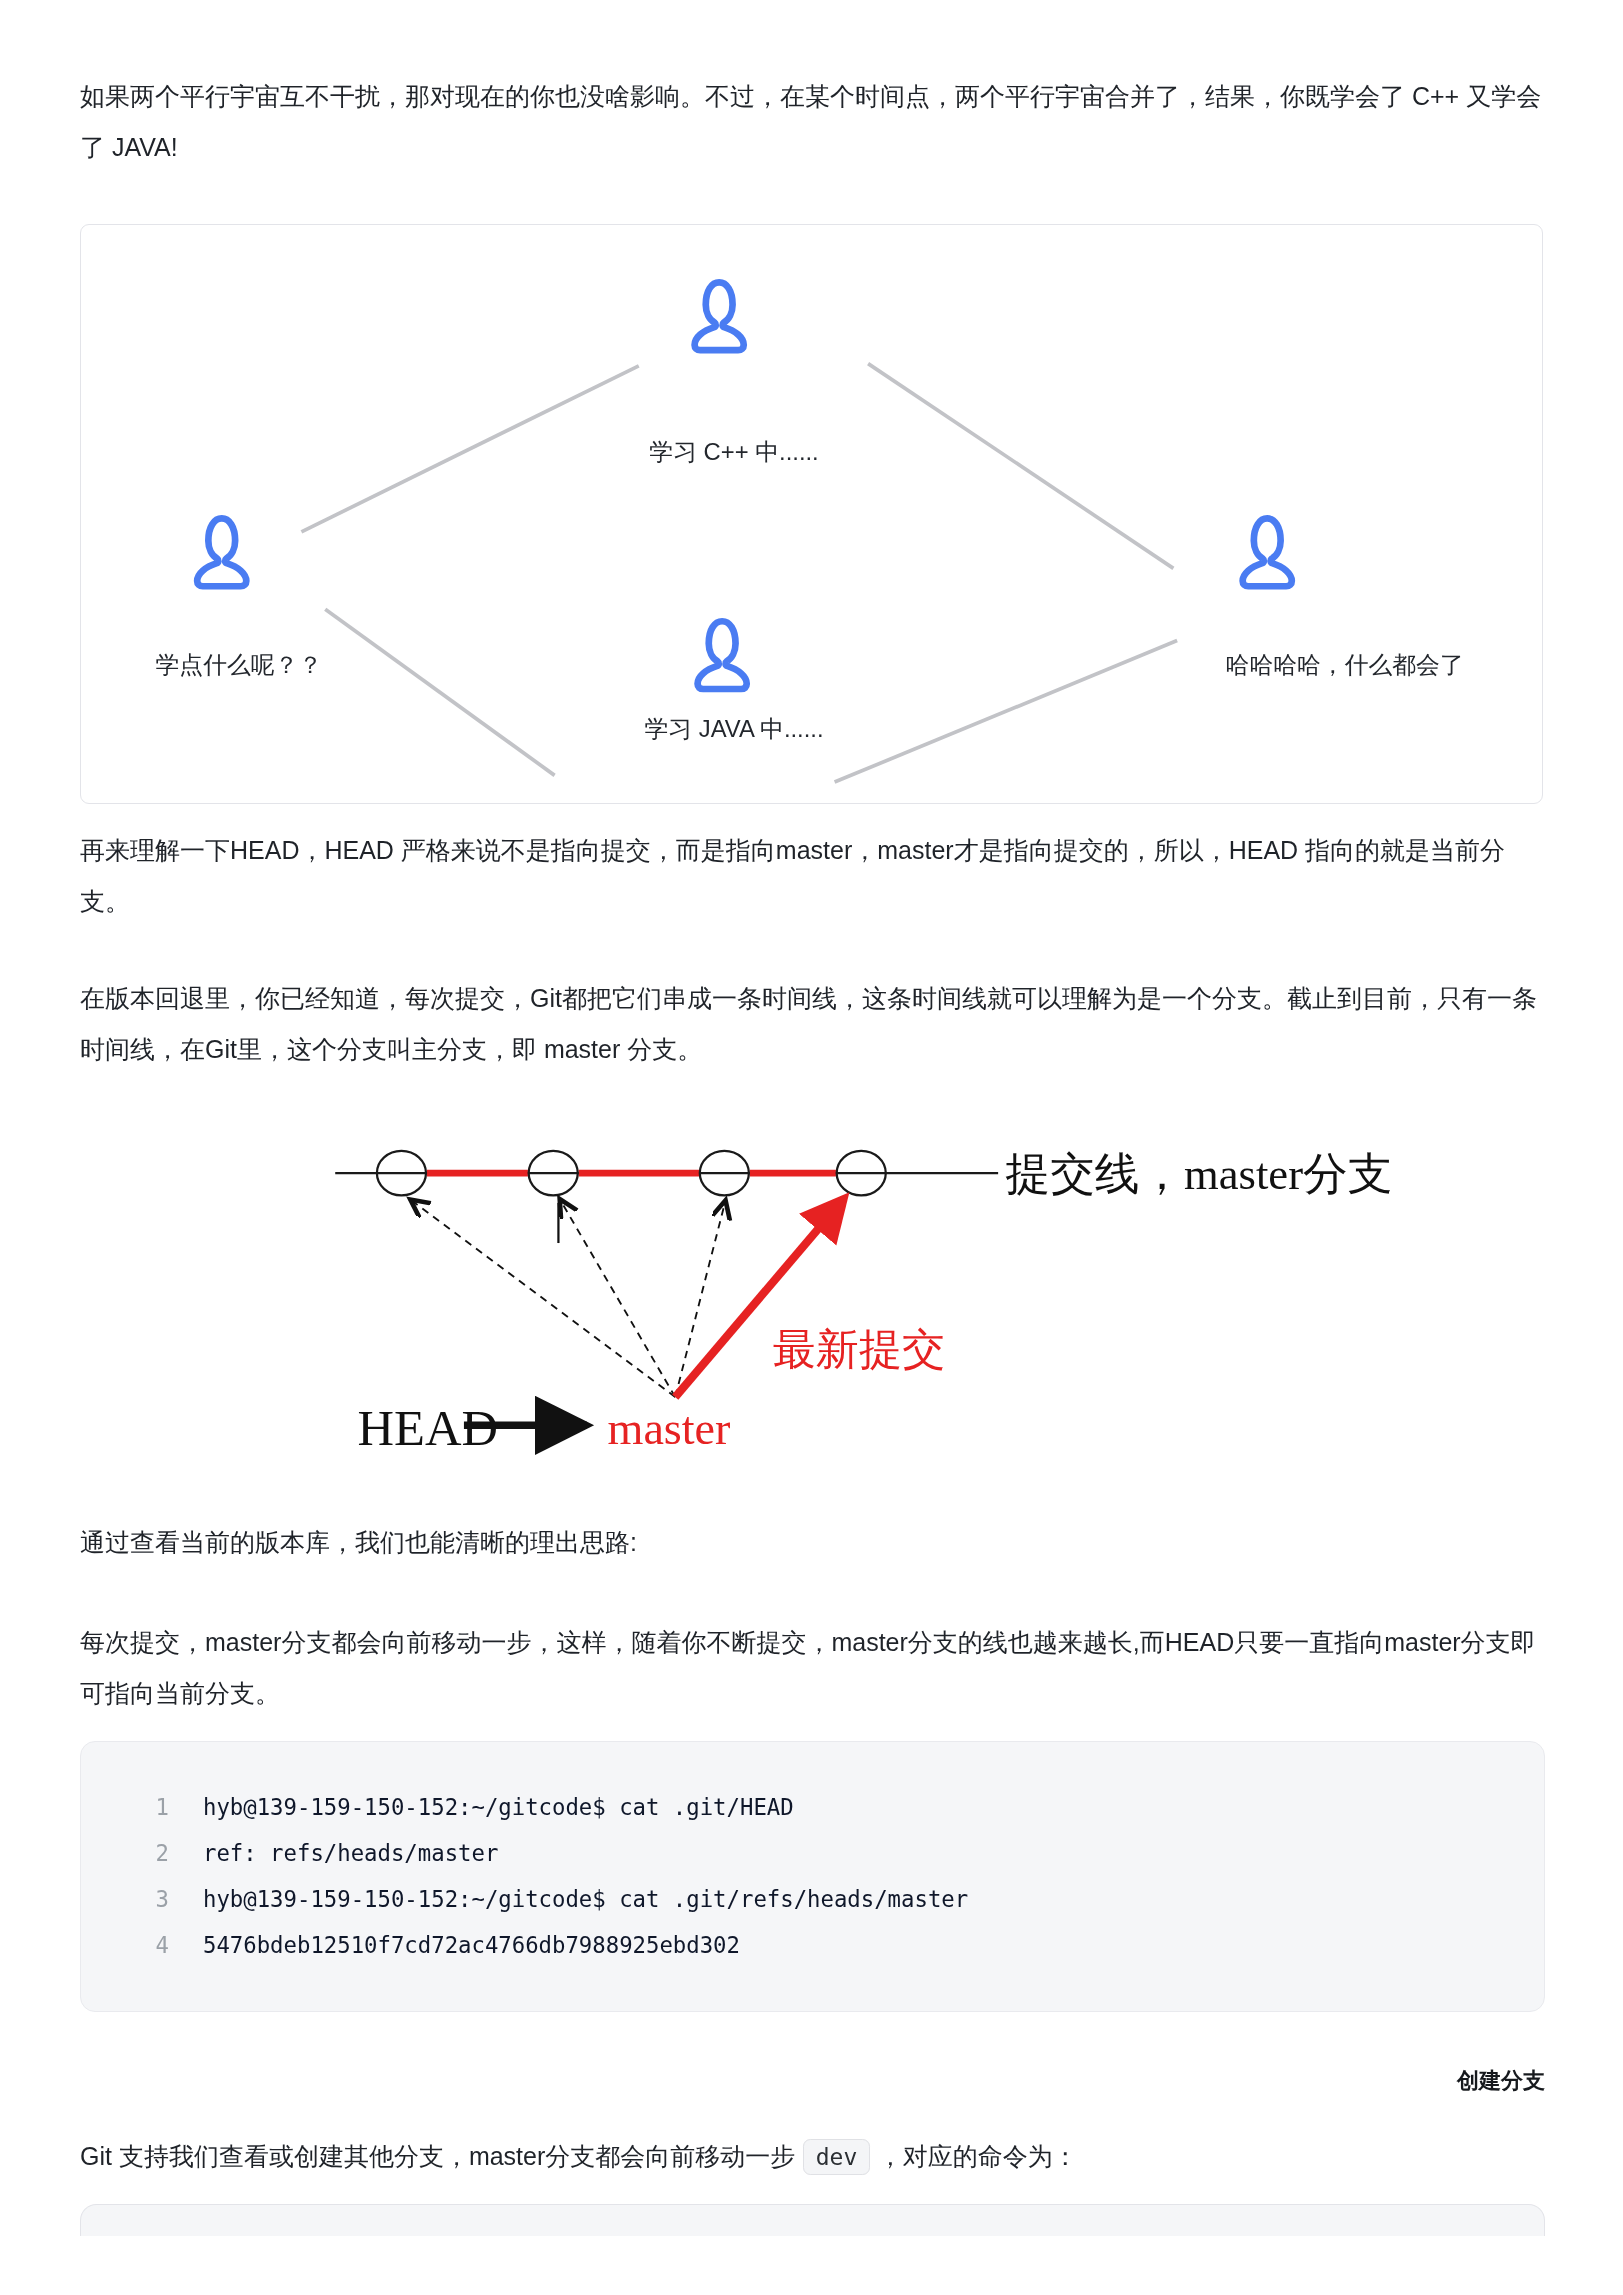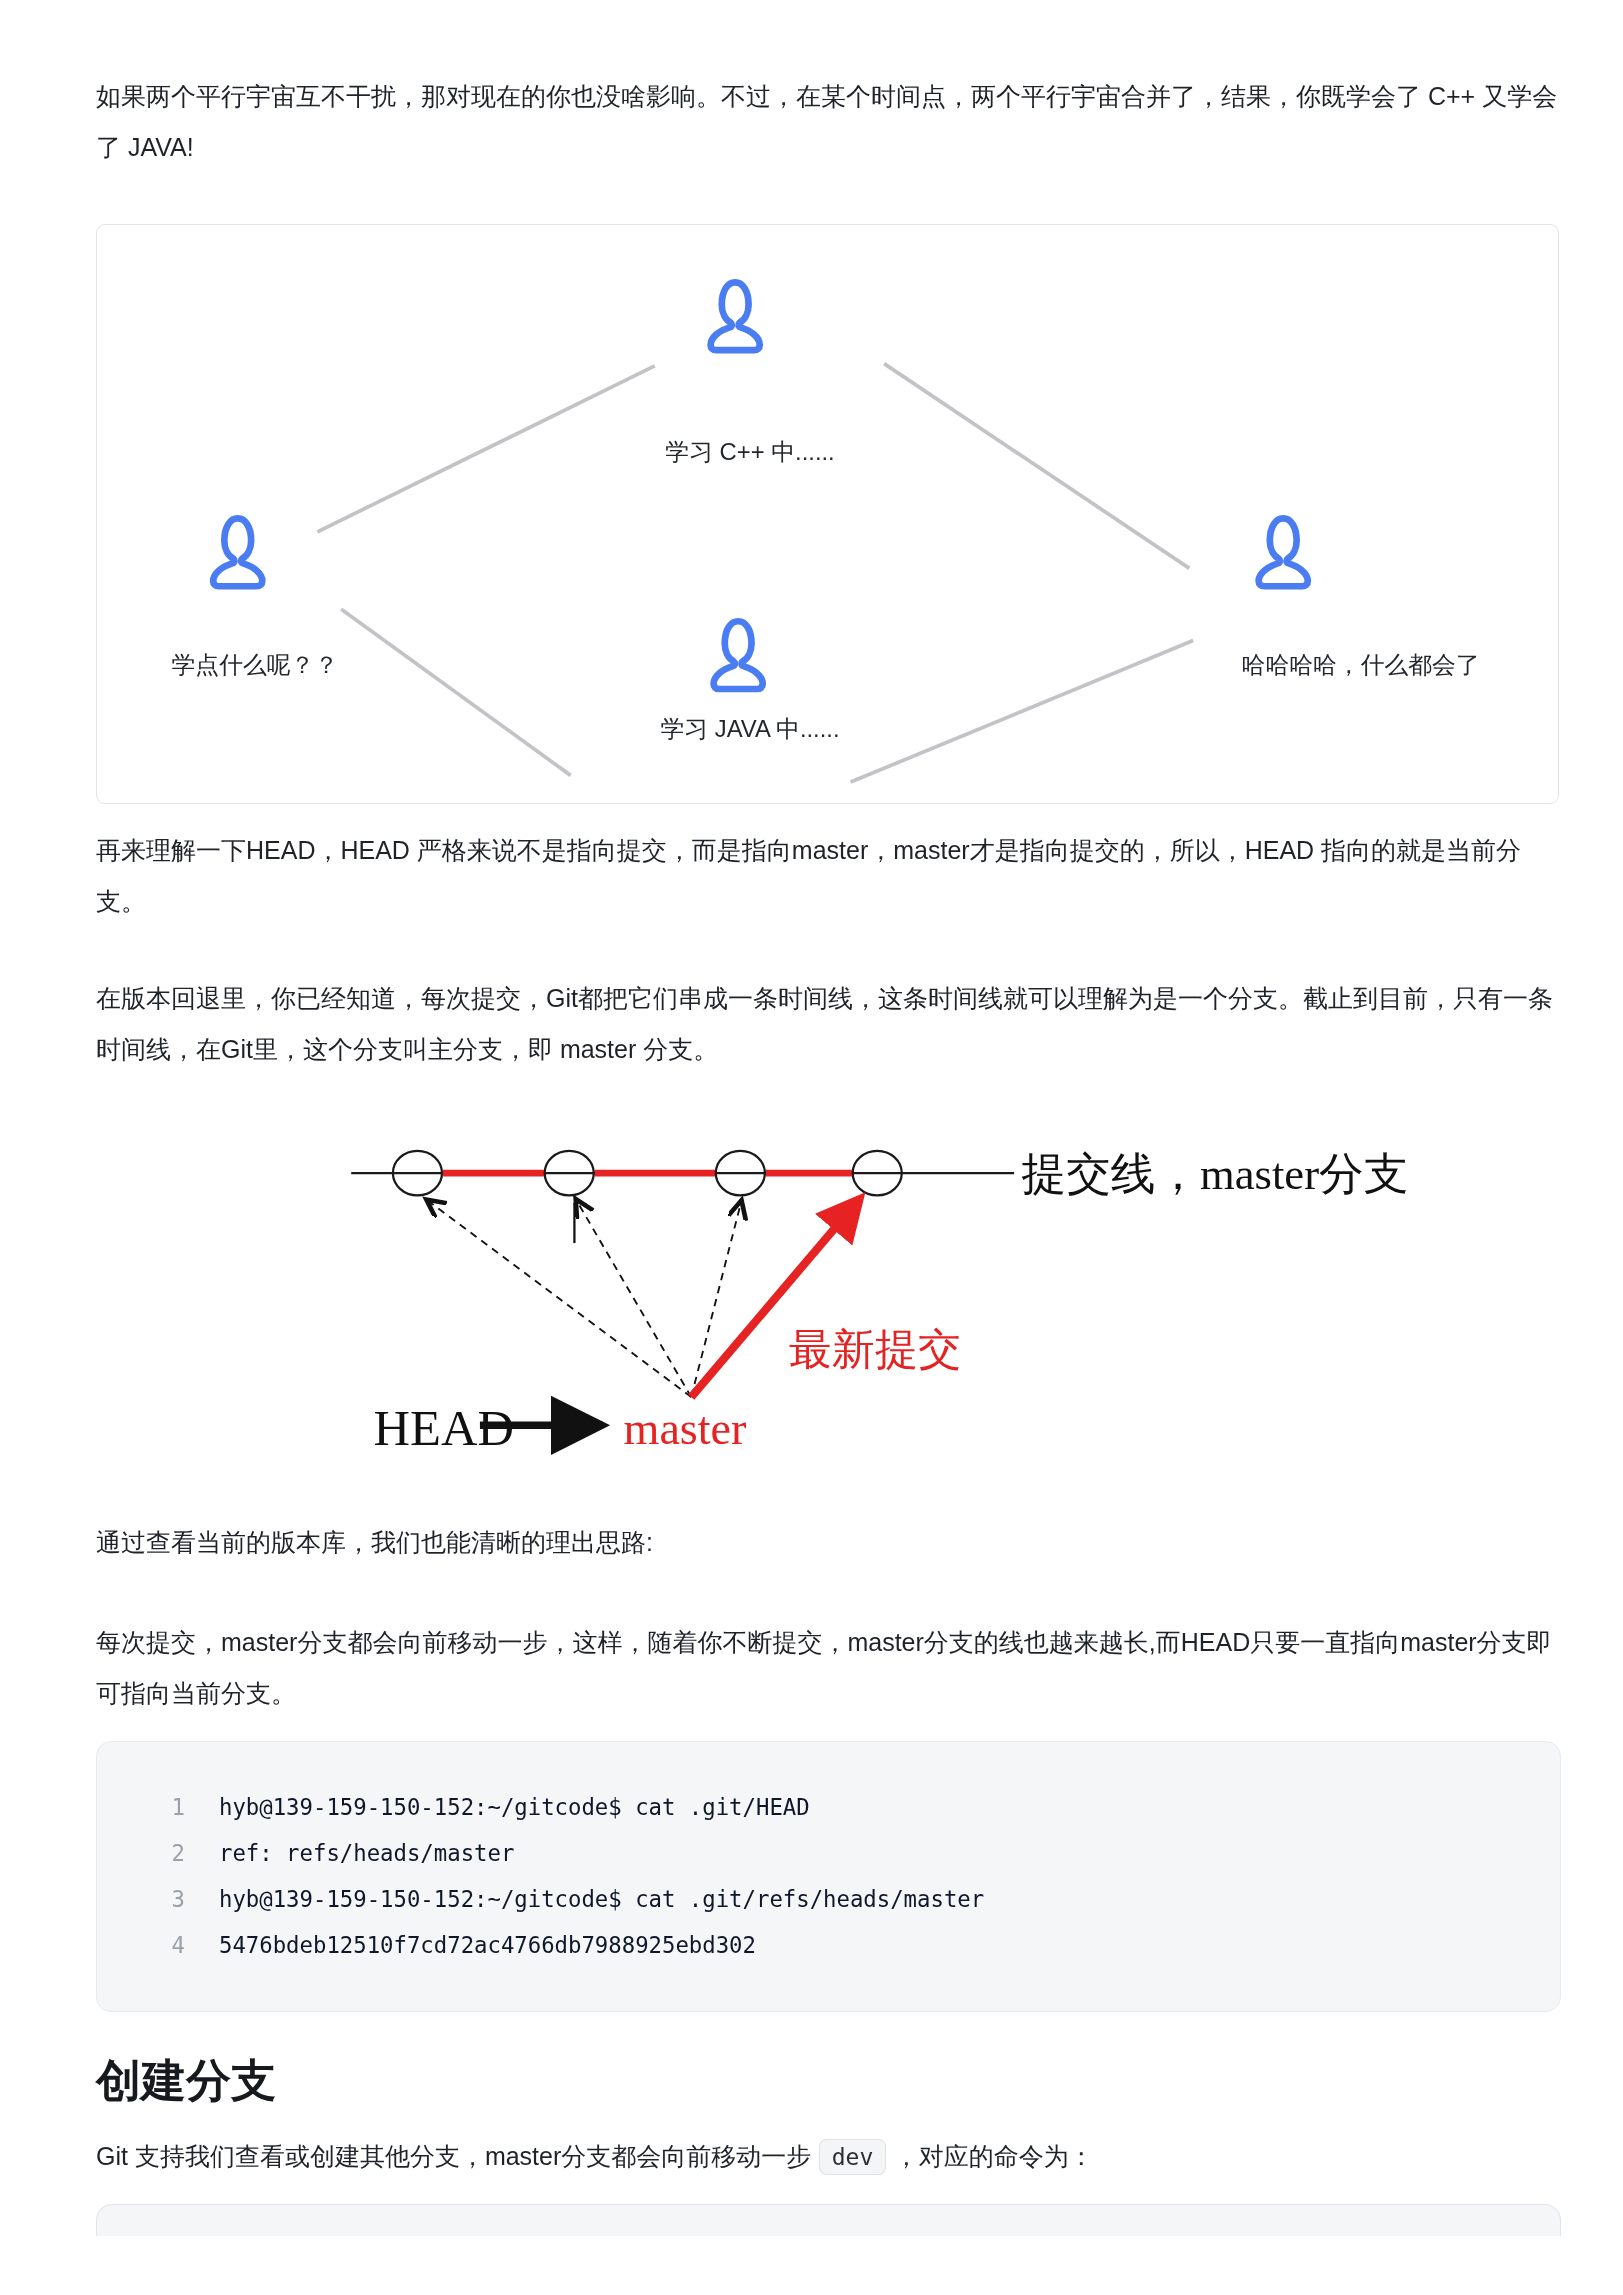--- a/index.html
+++ b/index.html
@@ -1,21 +1,21 @@
 <!DOCTYPE html>
 <html style="font-size:12px"><head>
 <meta charset="utf-8">
 <style>
   html,body{margin:0;padding:0;}
   body{
     width:1624px;height:2295px;background:#ffffff;overflow:hidden;
     font-family:"Liberation Sans","DejaVu Sans",sans-serif;
     color:#1f2329;
   }
-  .content{width:1465px;margin:0 auto;padding-left:0;position:relative;left:16px;}
+  .content{width:1465px;margin:0 auto;padding-left:0;position:relative;left:0;}
   .content{margin-left:80px;margin-right:80px;}
   p.body-text{
     font-size:25px;line-height:51px;margin:21px 0;color:#1f2329;
     word-break:break-word;
   }
   p.first{margin-top:71px;}
 
   
   .diagram-card{
     margin-top:51px;
@@ -45,22 +45,22 @@
     font-size:22.3px;line-height:46px;white-space:pre;
   }
   .code-line .num{
     width:88px;text-align:right;color:#9ba1a8;flex:0 0 auto;
     user-select:none;
   }
   .code-line .code{margin-left:34px;color:#0f172a;}
 
   
   h2.section-title{
-    font-size:45px;font-weight:700;color:#16191d;
-    margin:46px 0 0 0;line-height:45px;
+    font-size:22px;font-weight:700;color:#16191d;
+    margin:46px 0 0 0;line-height:45px;text-align:right;
   }
 
   
   .inline-code{
     font-family:"DejaVu Sans Mono","Liberation Mono",monospace;
     font-size:23px;color:#2b2f33;
     background:#f4f5f7;border:1.5px solid #e0e1e5;border-radius:7.4px;
     padding:4px 12px;margin:0 7.4px;white-space:nowrap;
   }
 

